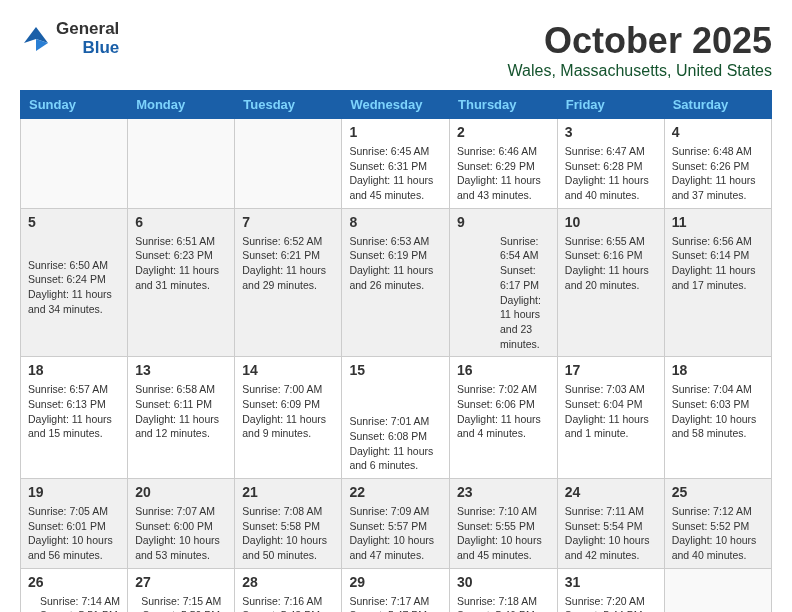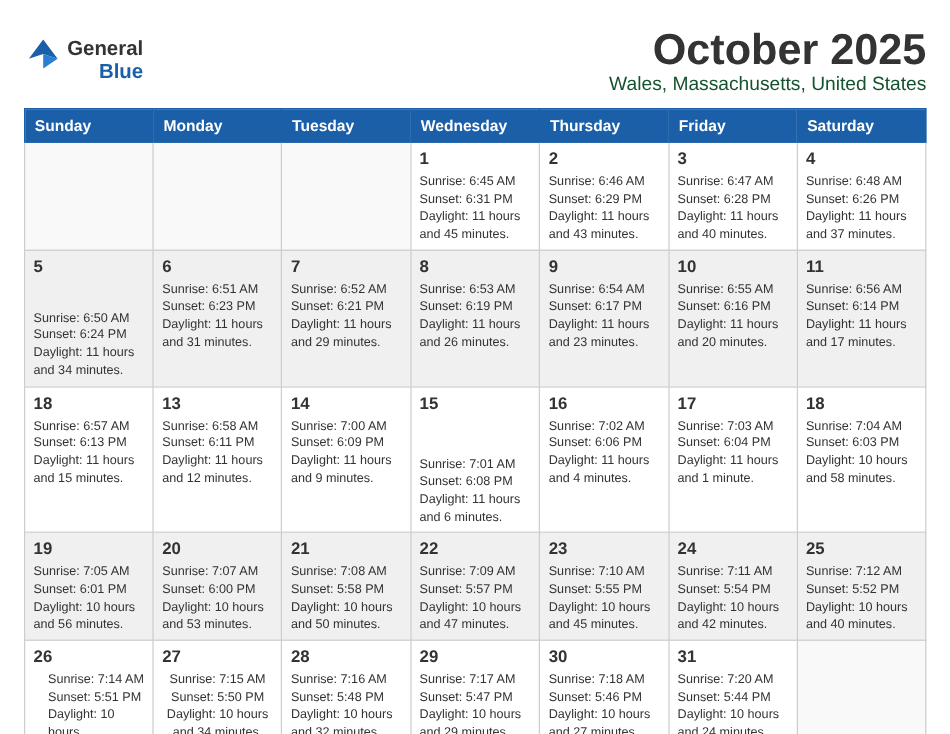--- a/index.html
+++ b/index.html
@@ -33,21 +33,21 @@
       font-size: 16px;
       color: #14532d;
     }
     .calendar {
       width: 100%;
       border-collapse: collapse;
       border: 1px solid #ccc;
     }
     .calendar th {
       background-color: #1a5fa8;
-      color: #ffffff;
+      color: #7dd3fc;
       text-align: left;
       padding: 6px 8px;
       font-size: 13px;
       border: 1px solid #1a5fa8;
     }
     .calendar td {
       vertical-align: top;
       border: 1px solid #ccc;
       padding: 5px 7px;
       width: 108px;
@@ -74,21 +74,20 @@
       background: #f0f0f0;
     }
     .logo-top {
       display: flex;
       align-items: center;
     }
     .logo-text-group {
       display: flex;
       flex-direction: column;
       line-height: 1.1;
-      margin-top: 12px;
     }
   </style>
 </head>
 <body>
 
 <div class="header-area">
   <div class="logo">
     <div class="logo-top">
 
       <svg width="32" height="32" viewBox="0 0 32 32" style="margin-right:4px;">
@@ -177,21 +176,21 @@
         </td>
         <td>
           <div class="day-number">8</div>
           <div class="day-info" style="white-space: pre-line;">Sunrise: 6:53 AM
 Sunset: 6:19 PM
 Daylight: 11 hours
 and 26 minutes.</div>
         </td>
         <td>
           <div class="day-number">9</div>
-          <div class="day-info" style="white-space: pre-line;">Sunrise: 6:54 AM
+          <div class="day-info" style="white-space: pre-line; margin-left: 43px;">Sunrise: 6:54 AM
 Sunset: 6:17 PM
 Daylight: 11 hours
 and 23 minutes.</div>
         </td>
         <td>
           <div class="day-number">10</div>
           <div class="day-info" style="white-space: pre-line;">Sunrise: 6:55 AM
 Sunset: 6:16 PM
 Daylight: 11 hours
 and 20 minutes.</div>

